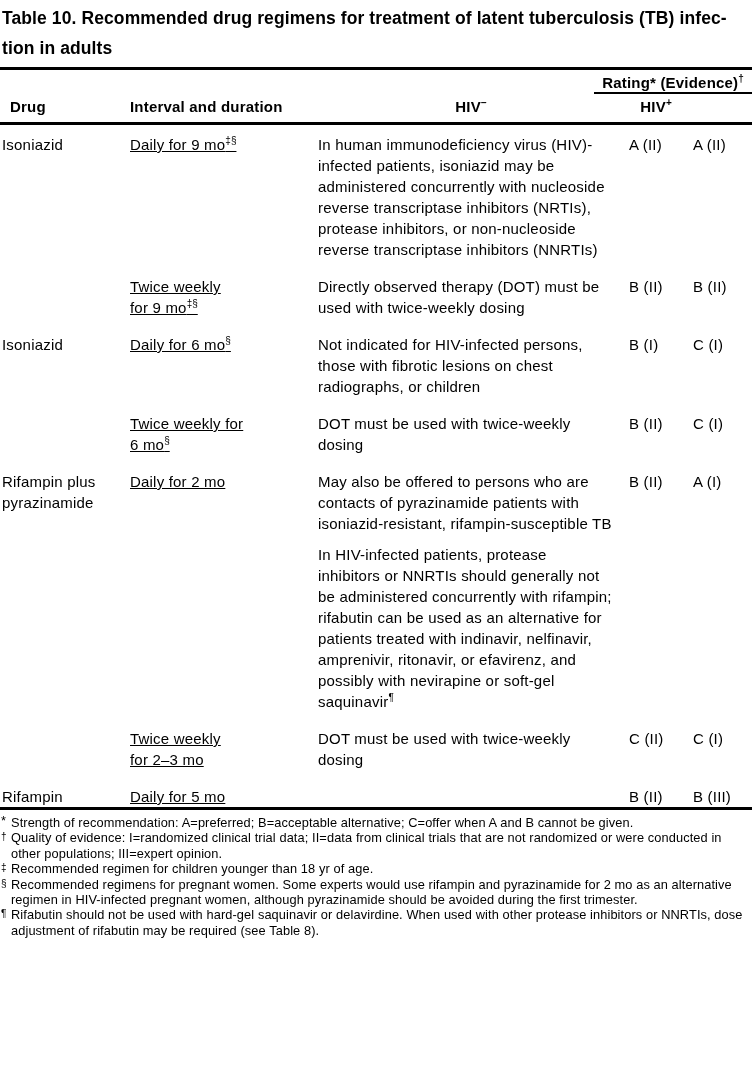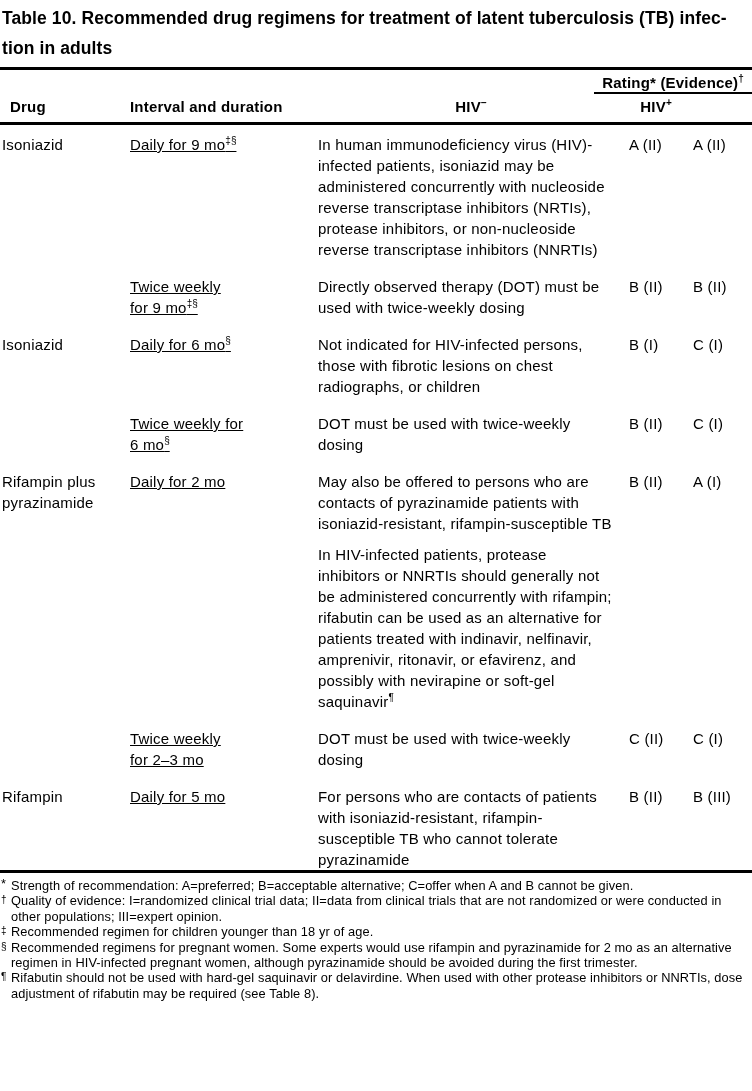--- a/index.html
+++ b/index.html
@@ -152,21 +152,20 @@
       <p><span>DOT must be used with twice-weekly dosing</span><sup></sup></p>
     </div>
     <div class="cell rating">C (II)</div>
     <div class="cell rating">C (I)</div>
   </div>
 
   <div class="row">
     <div class="cell drug">Rifampin</div>
     <div class="cell interval"><span class="pre">Daily for 5 mo</span><sup></sup></div>
     <div class="cell comments">
-      <p><span>For persons who are contacts of patients with isoniazid-resistant, rifampin-susceptible TB who cannot tolerate pyrazinamide</span><sup></sup></p>
     </div>
     <div class="cell rating">B (II)</div>
     <div class="cell rating">B (III)</div>
   </div>
 
 </div>
 
 <hr class="rule-thick rule-bottom">
 
 <div class="footnotes">

